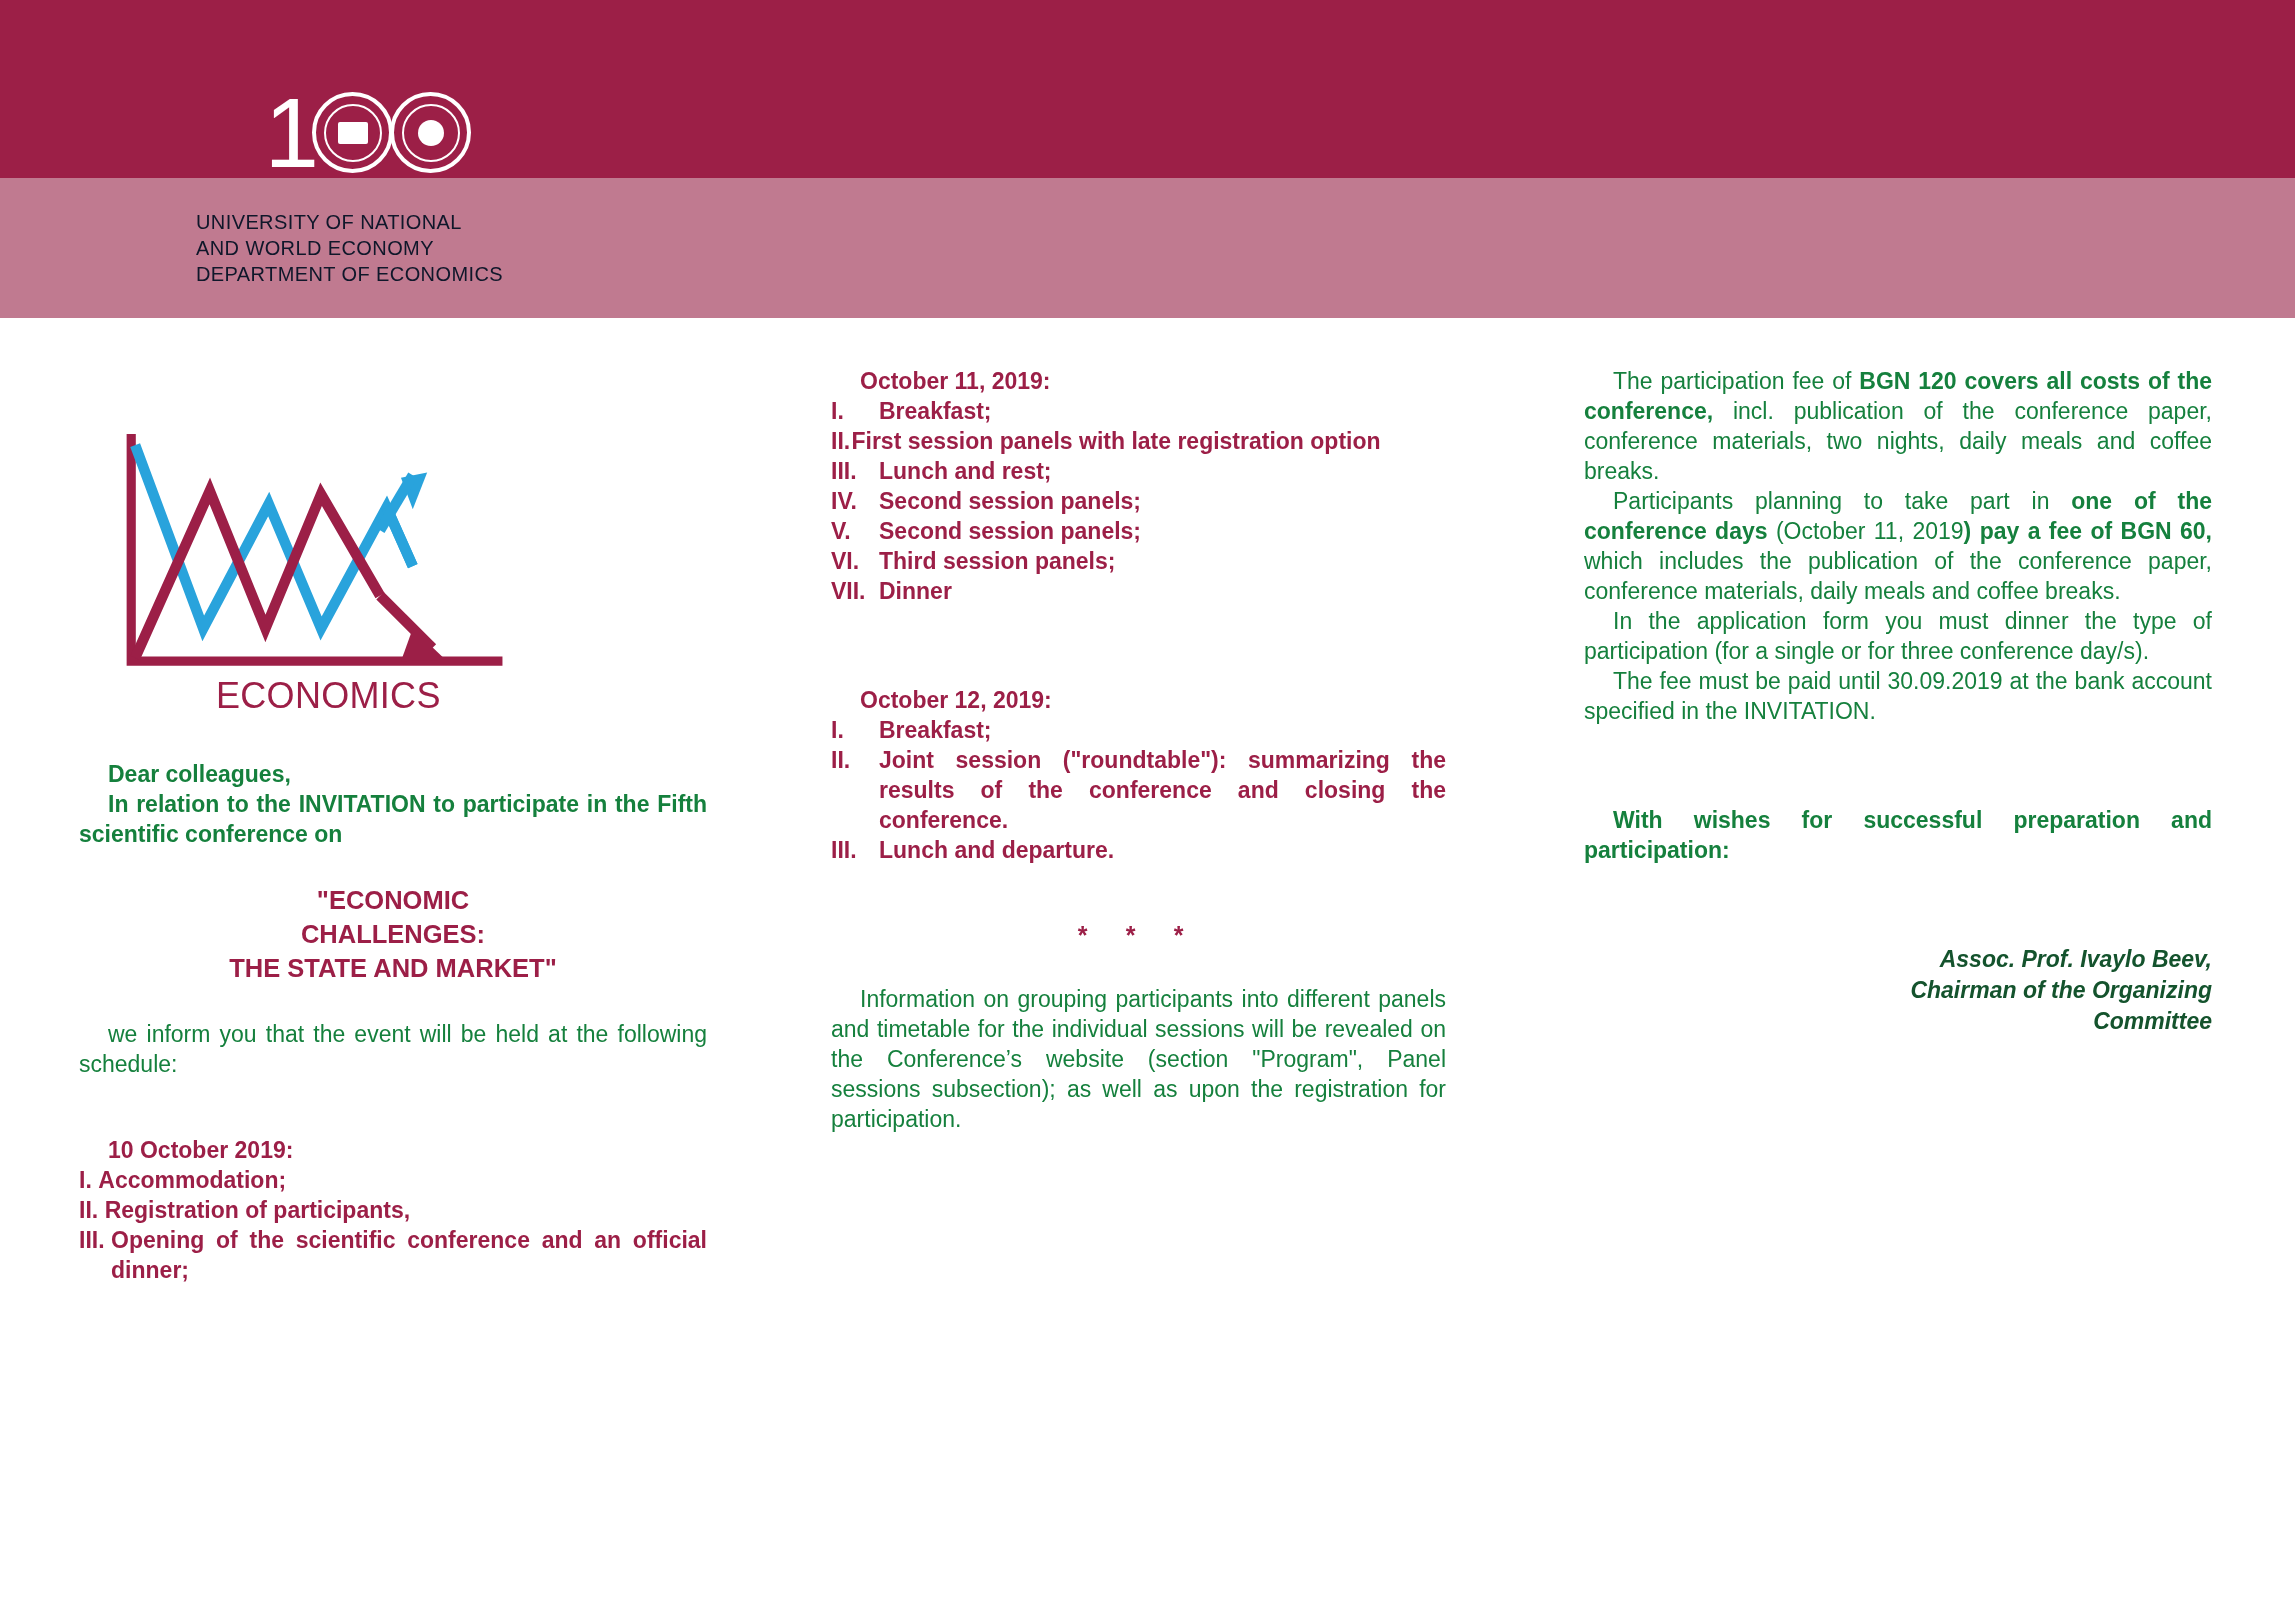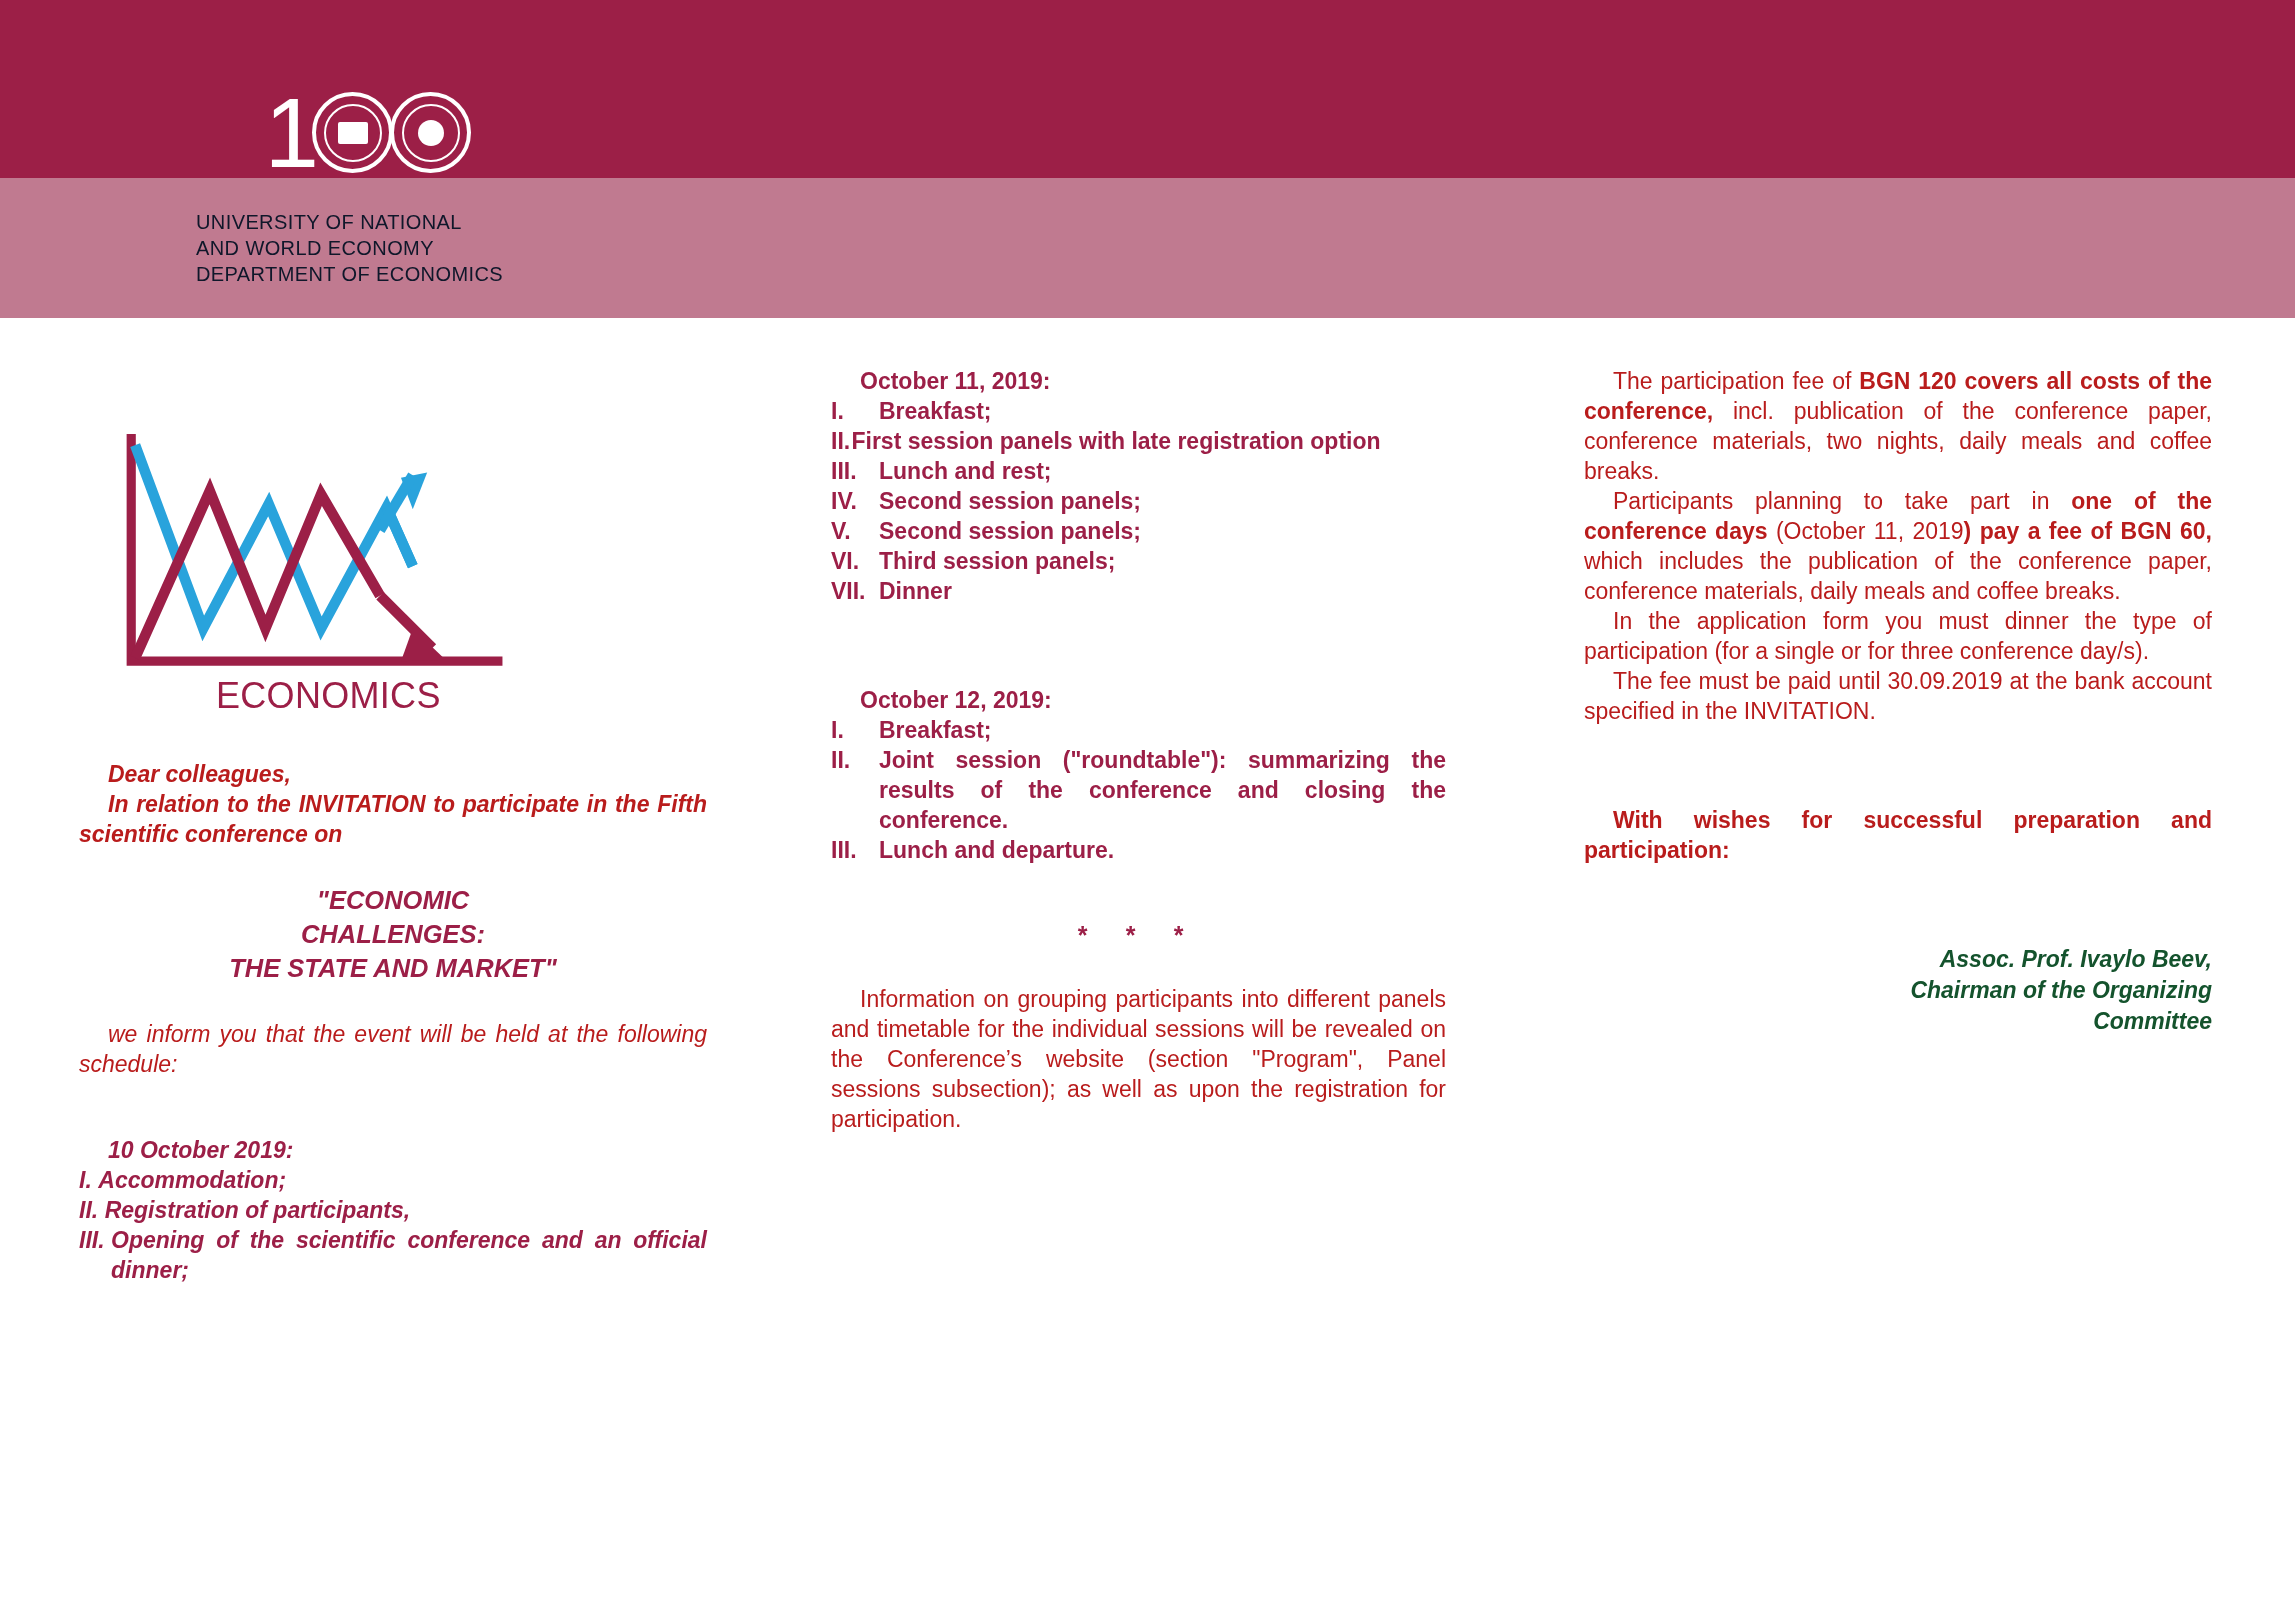--- a/index.html
+++ b/index.html
@@ -130,21 +130,21 @@
     font-weight: 400;
     letter-spacing: 0.3px;
     font-family: "Liberation Sans", sans-serif;
   }
 
   
   p {
     margin: 0;
     font-size: 23px;
     line-height: 30px;
-    color: #b91c1c;
+    color: #15803d;
   }
   .indent { text-indent: 29px; }
   .just { text-align: justify; }
   .bold { font-weight: 700; }
   .spacer-m { height: 34px; }
   .spacer-l { height: 56px; }
   .spacer-xl { height: 79px; }
 
   .title-block {
     text-align: center;
@@ -231,21 +231,21 @@
     <path d="M 452 70 L 492 62 L 470 118 Z" fill="#29a3dc"></path>
     <path d="M 420 150 L 470 66" stroke="#29a3dc" stroke-width="16" fill="none"></path>
 
     <path d="M 46 345 L 160 90 L 245 300 L 330 95 L 420 250" stroke="#9c1f47" stroke-width="16" fill="none" stroke-linejoin="miter"></path>
     <path d="M 420 250 L 500 330" stroke="#9c1f47" stroke-width="16" fill="none"></path>
     <path d="M 470 300 L 520 348 L 452 350 Z" fill="#9c1f47"></path>
   </svg>
   <div class="econ-word">ECONOMICS</div>
 </div>
 
-<div class="col col-1" style="top:759px;font-style:italic;">
+<div class="col col-1" style="top:759px;">
   <p class="indent bold">Dear colleagues,</p>
   <p class="indent just bold">In relation to the INVITATION to participate in the Fifth scientific conference on</p>
 
   <div class="spacer-m"></div>
   <div class="title-block">
     <div>"ECONOMIC</div>
     <div>CHALLENGES:</div>
     <div>THE STATE AND MARKET"</div>
   </div>
 

